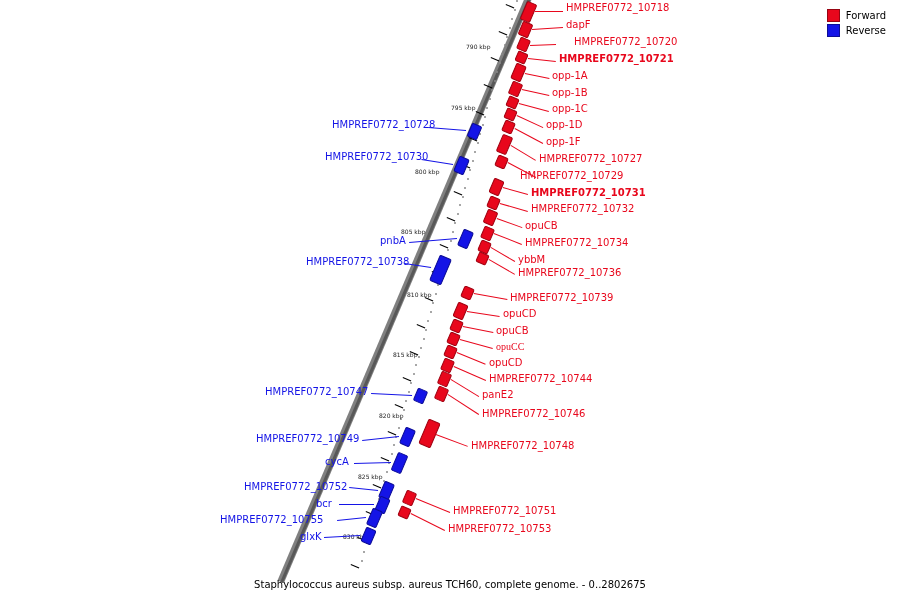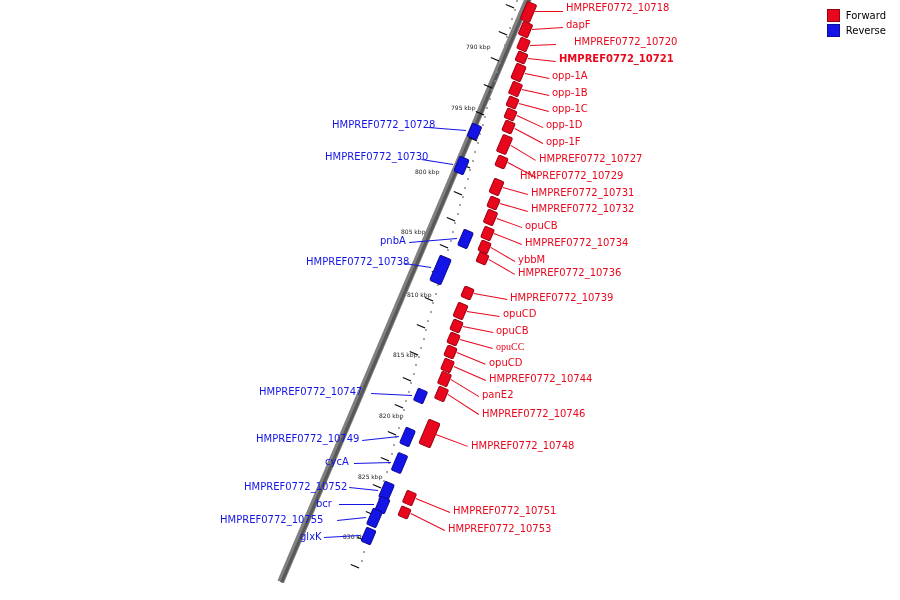--- a/index.html
+++ b/index.html
@@ -248,21 +248,21 @@
       <div class="leader rev" style="left: 466px; top: 131px; width: 38.1182px; transform: rotate(-175.486deg);"></div>
       <div class="gene-label rev left" style="left: 332px; top: 119px;">HMPREF0772_10728</div>
       <div class="gene fwd" style="left: 496px; top: 156px; width: 11px; height: 12px; transform: rotate(23deg); border-radius: 2px;"></div>
       <div class="leader fwd" style="left: 508px; top: 162px; width: 31.7648px; transform: rotate(28.1786deg);"></div>
       <div class="gene-label fwd right" style="left: 520px; top: 170px;">HMPREF0772_10729</div>
       <div class="gene rev" style="left: 456px; top: 157px; width: 11px; height: 17px; transform: rotate(23deg); border-radius: 2px;"></div>
       <div class="leader rev" style="left: 453px; top: 165px; width: 32.3883px; transform: rotate(-171.119deg);"></div>
       <div class="gene-label rev left" style="left: 325px; top: 151px;">HMPREF0772_10730</div>
       <div class="gene fwd" style="left: 491px; top: 179px; width: 11px; height: 16px; transform: rotate(23deg); border-radius: 2px;"></div>
       <div class="leader fwd" style="left: 503px; top: 187px; width: 25.9615px; transform: rotate(15.6422deg);"></div>
-      <div class="gene-label fwd right" style="left: 531px; top: 187px;">HMPREF0772_10731</div>
+      <div class="gene-label fwd right" style="left: 531px; top: 187px; font-weight: bold;">HMPREF0772_10731</div>
       <div class="gene fwd" style="left: 488px; top: 197px; width: 11px; height: 12px; transform: rotate(23deg); border-radius: 2px;"></div>
       <div class="leader fwd" style="left: 500px; top: 203px; width: 29.1204px; transform: rotate(15.9454deg);"></div>
       <div class="gene-label fwd right" style="left: 531px; top: 203px;">HMPREF0772_10732</div>
       <div class="gene fwd" style="left: 485px; top: 210px; width: 11px; height: 15px; transform: rotate(23deg); border-radius: 2px;"></div>
       <div class="leader fwd" style="left: 497px; top: 218px; width: 26.5707px; transform: rotate(19.7989deg);"></div>
       <div class="gene-label fwd right" style="left: 525px; top: 220px;">opuCB</div>
       <div class="gene fwd" style="left: 482px; top: 227px; width: 11px; height: 13px; transform: rotate(23deg); border-radius: 2px;"></div>
       <div class="leader fwd" style="left: 494px; top: 233px; width: 30.0832px; transform: rotate(21.4477deg);"></div>
       <div class="gene-label fwd right" style="left: 525px; top: 237px;">HMPREF0772_10734</div>
       <div class="gene rev" style="left: 460px; top: 230px; width: 11px; height: 18px; transform: rotate(23deg); border-radius: 2px;"></div>
@@ -296,21 +296,21 @@
       <div class="leader fwd" style="left: 454px; top: 366px; width: 34.9285px; transform: rotate(23.6294deg);"></div>
       <div class="gene-label fwd right" style="left: 489px; top: 373px;">HMPREF0772_10744</div>
       <div class="gene fwd" style="left: 439px; top: 372px; width: 11px; height: 14px; transform: rotate(23deg); border-radius: 2px;"></div>
       <div class="leader fwd" style="left: 451px; top: 379px; width: 32.7567px; transform: rotate(31.2637deg);"></div>
       <div class="gene-label fwd right" style="left: 482px; top: 389px;">panE2</div>
       <div class="gene fwd" style="left: 436px; top: 387px; width: 11px; height: 14px; transform: rotate(23deg); border-radius: 2px;"></div>
       <div class="leader fwd" style="left: 448px; top: 394px; width: 36.8917px; transform: rotate(32.8285deg);"></div>
       <div class="gene-label fwd right" style="left: 482px; top: 408px;">HMPREF0772_10746</div>
       <div class="gene rev" style="left: 415px; top: 389px; width: 11px; height: 14px; transform: rotate(23deg); border-radius: 2px;"></div>
       <div class="leader rev" style="left: 412px; top: 396px; width: 41.0488px; transform: rotate(-177.207deg);"></div>
-      <div class="gene-label rev left" style="left: 259px; top: 386px; text-align: center;">HMPREF0772_10747</div>
+      <div class="gene-label rev left" style="left: 265px; top: 386px; text-align: center;">HMPREF0772_10747</div>
       <div class="gene fwd" style="left: 423px; top: 420px; width: 13px; height: 27px; transform: rotate(23deg); border-radius: 2px;"></div>
       <div class="leader fwd" style="left: 436px; top: 434px; width: 34.176px; transform: rotate(20.556deg);"></div>
       <div class="gene-label fwd right" style="left: 471px; top: 440px;">HMPREF0772_10748</div>
       <div class="gene rev" style="left: 402px; top: 428px; width: 11px; height: 18px; transform: rotate(23deg); border-radius: 2px;"></div>
       <div class="leader rev" style="left: 399px; top: 437px; width: 37.2156px; transform: rotate(173.83deg);"></div>
       <div class="gene-label rev left" style="left: 256px; top: 433px;">HMPREF0772_10749</div>
       <div class="gene rev" style="left: 394px; top: 453px; width: 11px; height: 20px; transform: rotate(23deg); border-radius: 2px;"></div>
       <div class="leader rev" style="left: 391px; top: 463px; width: 37.0135px; transform: rotate(178.452deg);"></div>
       <div class="gene-label rev left" style="left: 325px; top: 456px;">cycA</div>
       <div class="gene fwd" style="left: 404px; top: 491px; width: 11px; height: 14px; transform: rotate(23deg); border-radius: 2px;"></div>
@@ -337,14 +337,15 @@
     <div class="row">
       <span class="swatch fwd"></span>
       <span>Forward</span>
     </div>
     <div class="row">
       <span class="swatch rev"></span>
       <span>Reverse</span>
     </div>
   </div>
 
+  <div id="caption">Staphylococcus aureus subsp. aureus TCH60, complete genome. - 0..2802675</div>
 
 </div>
 
 </body></html>

